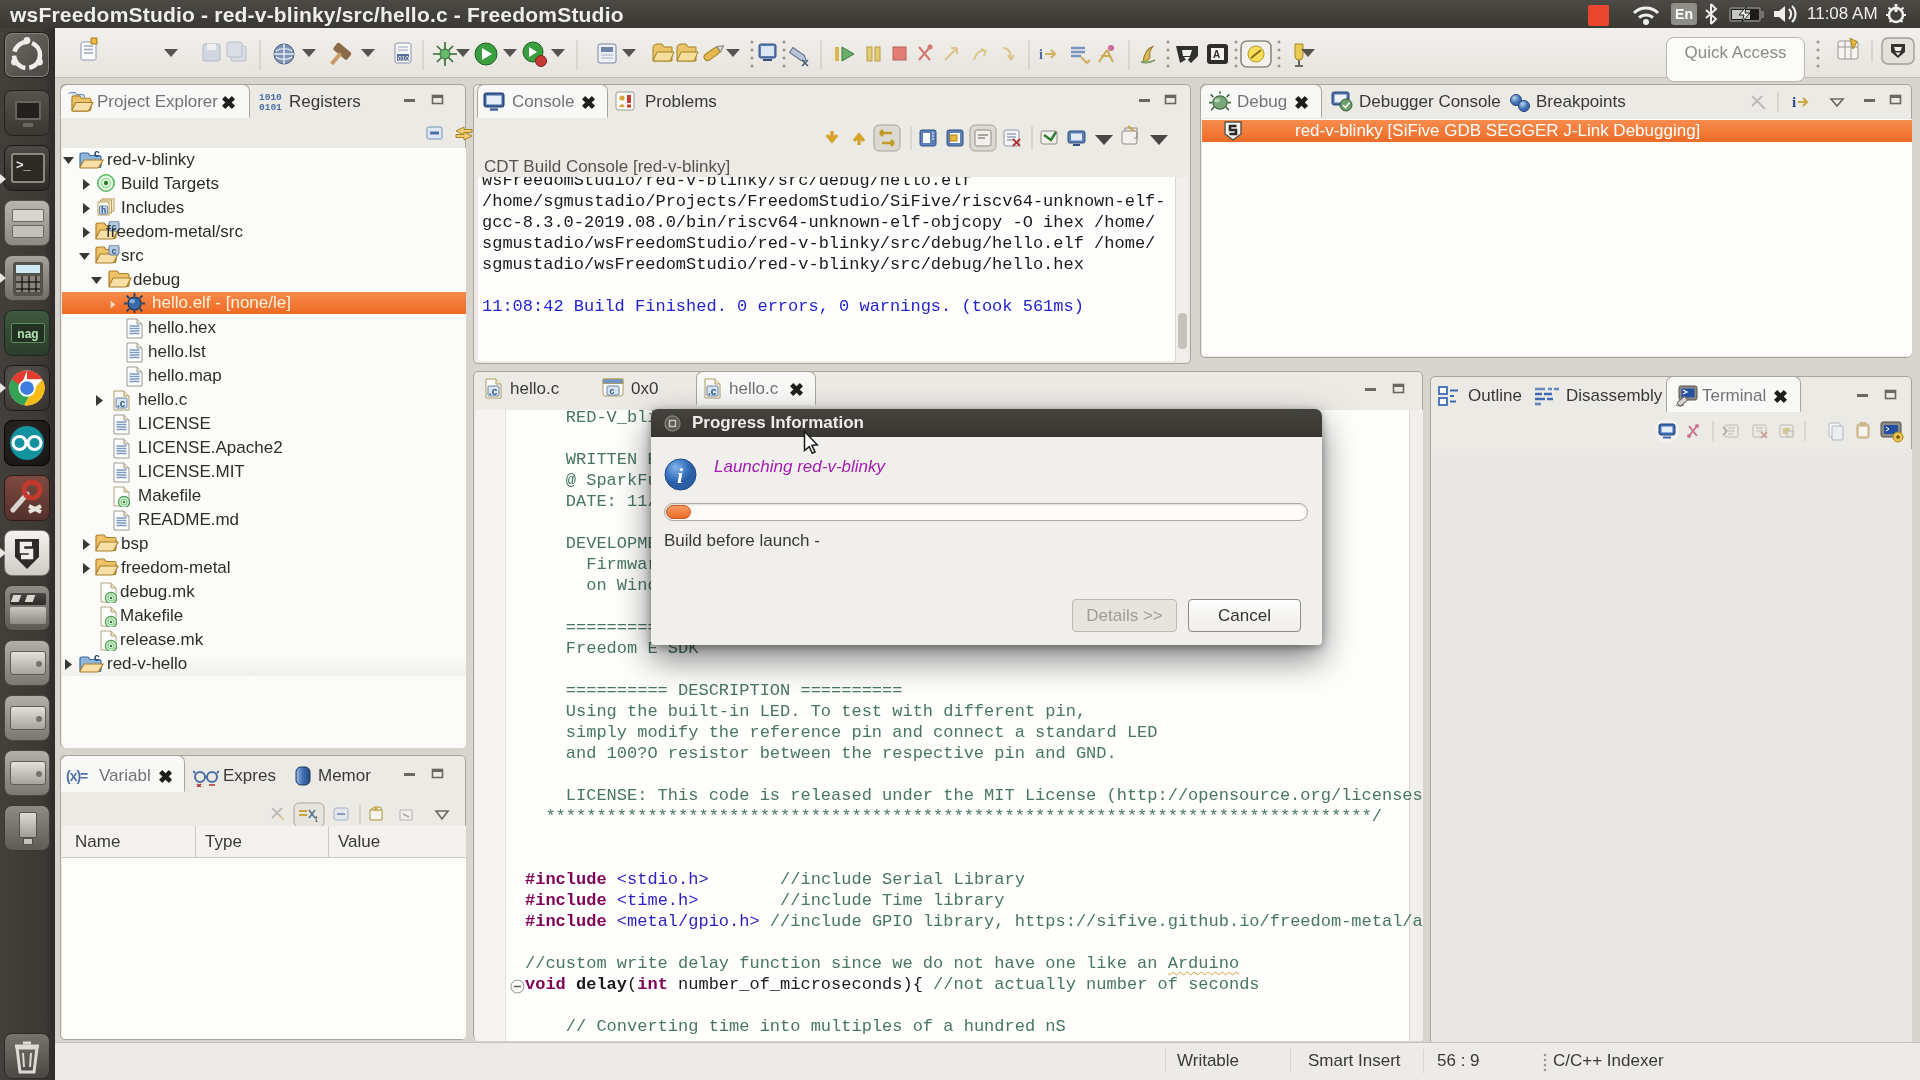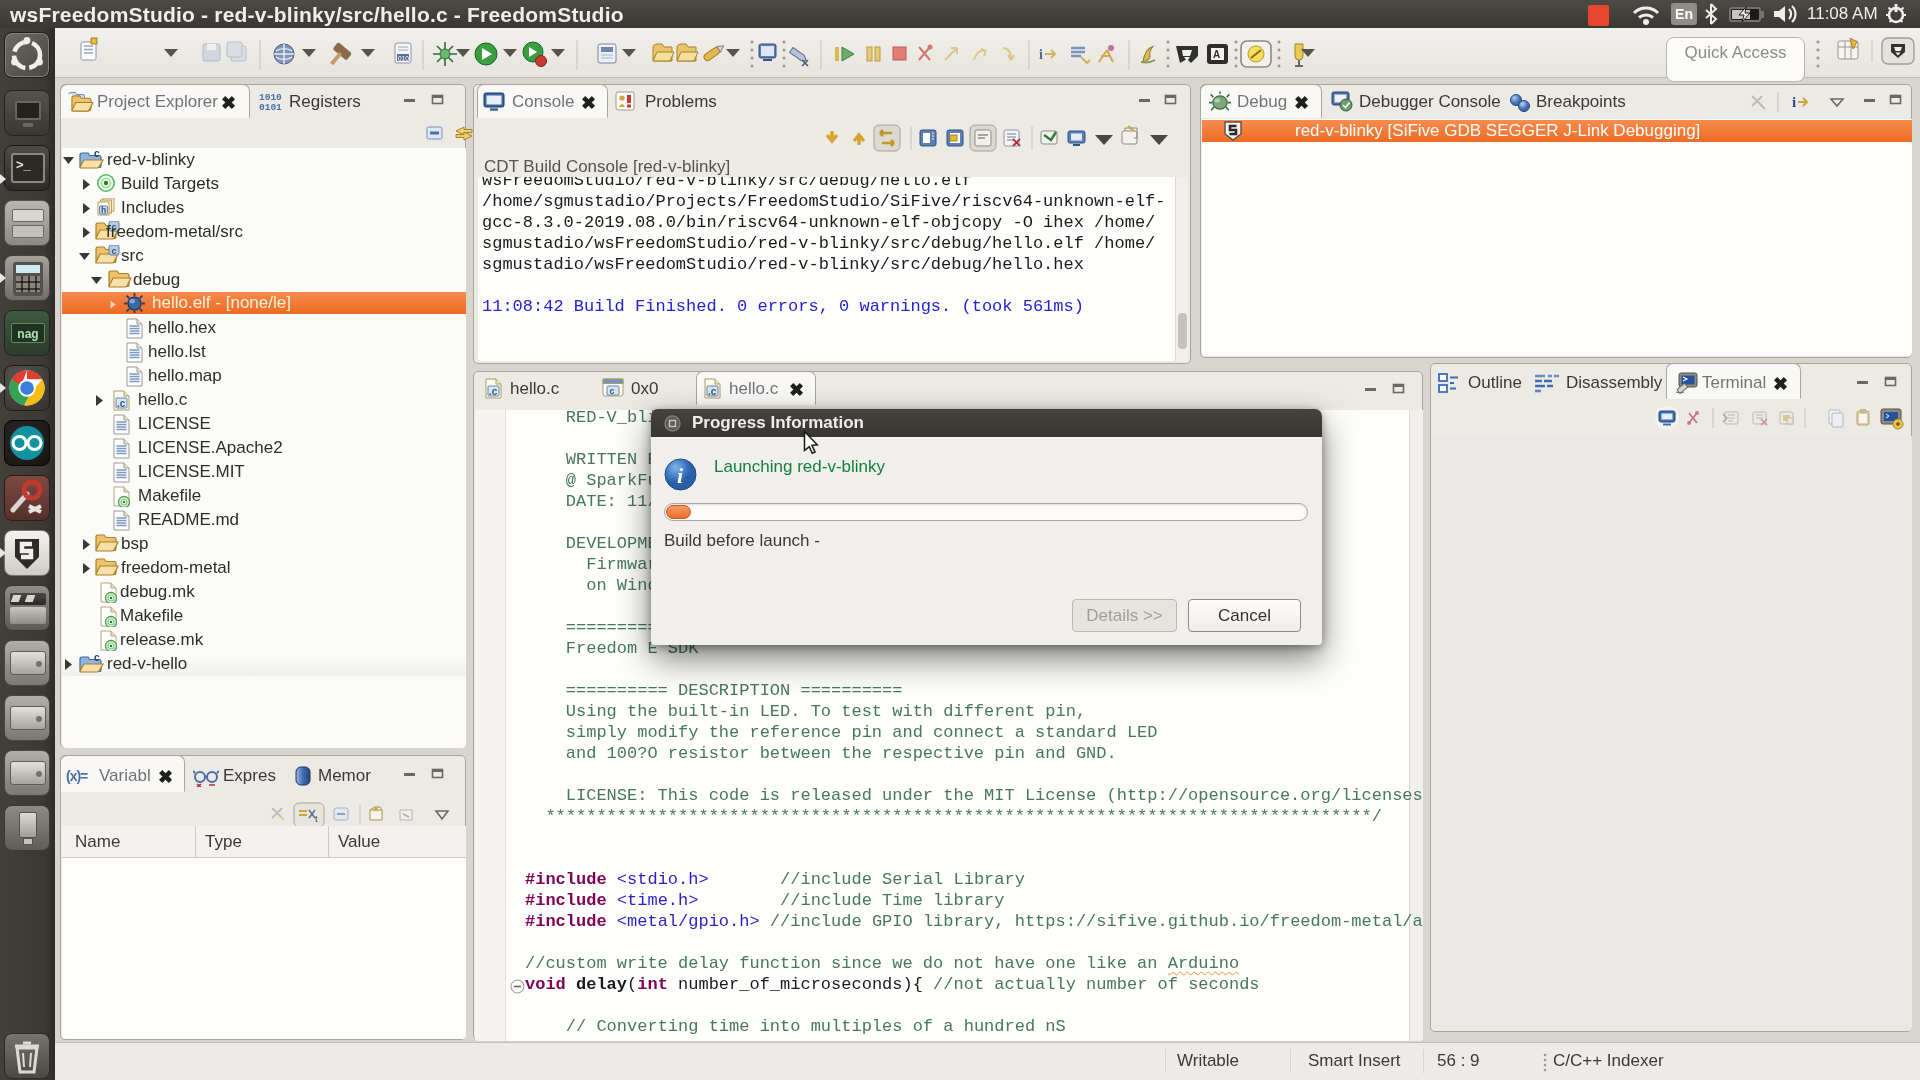--- a/index.html
+++ b/index.html
@@ -825,21 +825,21 @@
 <span class="ck">#include</span> <span class="cs">&lt;time.h&gt;</span>        <span class="cg">//include Time library</span>
 <span class="ck">#include</span> <span class="cs">&lt;metal/gpio.h&gt;</span> <span class="cg">//include GPIO library, https://sifive.github.io/freedom-metal/apidocs/index.html</span>
 
 <span class="cg">//custom write delay function since we do not have one like an <span style="text-decoration:underline wavy #e09a3c 1px; text-underline-offset:3px;">Arduino</span></span>
 <span class="ck">void</span> <span class="cb">delay</span>(<span class="ck">int</span> number_of_microseconds){ <span class="cg">//not actually number of seconds</span>
 
     <span class="cg">// Converting time into multiples of a hundred nS</span></div>
   </div>
 </div>
 
-<div class="panel" id="pterm" style="left:1430px; top:363px; width:482px; height:669px;">
+<div class="panel" id="pterm" style="left:1430px; top:376px; width:482px; height:669px;">
   <svg class="abs" style="left:6px; top:8px;" width="23" height="22" viewBox="0 0 23 22">
       <g fill="#fdfdfc" stroke="#3c6db4" stroke-width="1.8">
         <rect x="2" y="2" width="8" height="7"></rect>
         <rect x="2" y="13" width="8" height="7"></rect>
       </g>
       <g stroke="#3c6db4" stroke-width="1.8">
         <path d="M13 5.5 l8 0 M13 16.5 l6 0 M13 11 l4 0"></path>
       </g>
     </svg>
   <div class="abs tabtxt" style="left:37px; top:9px; color:#3a3936;">Outline</div>
@@ -944,21 +944,21 @@
       <defs>
         <radialGradient id="info" cx="0.35" cy="0.28">
           <stop offset="0" stop-color="#85b5e8"></stop>
           <stop offset="0.65" stop-color="#3f7ac4"></stop>
           <stop offset="1" stop-color="#2a5fa6"></stop>
         </radialGradient>
       </defs>
       <circle cx="16.5" cy="16.5" r="15.5" fill="url(#info)" stroke="#1d4a88"></circle>
       <text x="13" y="25" font-size="22" font-style="italic" font-weight="bold" fill="#fff" font-family="Liberation Serif">i</text>
     </svg>
-  <span class="abs" style="left:63px; top:48px; font-size:17px; color:#15803d;">Launching red-v-blinky</span>
+  <span class="abs" style="left:63px; top:48px; font-size:17px; color:#a21caf;font-style:italic;">Launching red-v-blinky</span>
   <div class="abs" style="left:13px; top:94px; width:644px; height:18px; background:#fcfbfa; border:1px solid #aeaaa3; border-radius:9px; box-shadow:inset 0 1px 2px rgba(0,0,0,0.12);">
     <div class="abs" style="left:1px; top:1px; width:25px; height:14px; background:linear-gradient(#f79a62,#ee6c2a); border:1px solid #c55a1e; border-radius:7px;"></div>
   </div>
   <span class="abs" style="left:13px; top:122px; font-size:17px; color:#3a3936;">Build before launch -</span>
   <div class="abs" style="left:421px; top:190px; width:105px; height:33px; background:#e7e4df; border:1px solid #bdb9b2; border-radius:4px; font-size:17px; color:#a09c96; text-align:center; line-height:31px;">Details &gt;&gt;</div>
   <div class="abs" style="left:537px; top:190px; width:113px; height:33px; background:linear-gradient(#fdfdfc,#efede9); border:1px solid #908c85; border-radius:4px; font-size:17px; color:#35332f; text-align:center; line-height:31px; box-shadow:0 1px 0 rgba(255,255,255,0.6) inset;">Cancel</div>
   <svg class="abs" style="left:151px; top:21px;" width="17" height="27" viewBox="0 0 17 27">
       <path d="M2.5 1.5 L2.5 20.5 L7.3 16.6 L10.3 23.3 L13 22 L10 15.3 L15.3 14.8 Z" fill="#fdfdfc" stroke="#1a1a1a" stroke-width="1.5"></path>
     </svg>
 </div>

